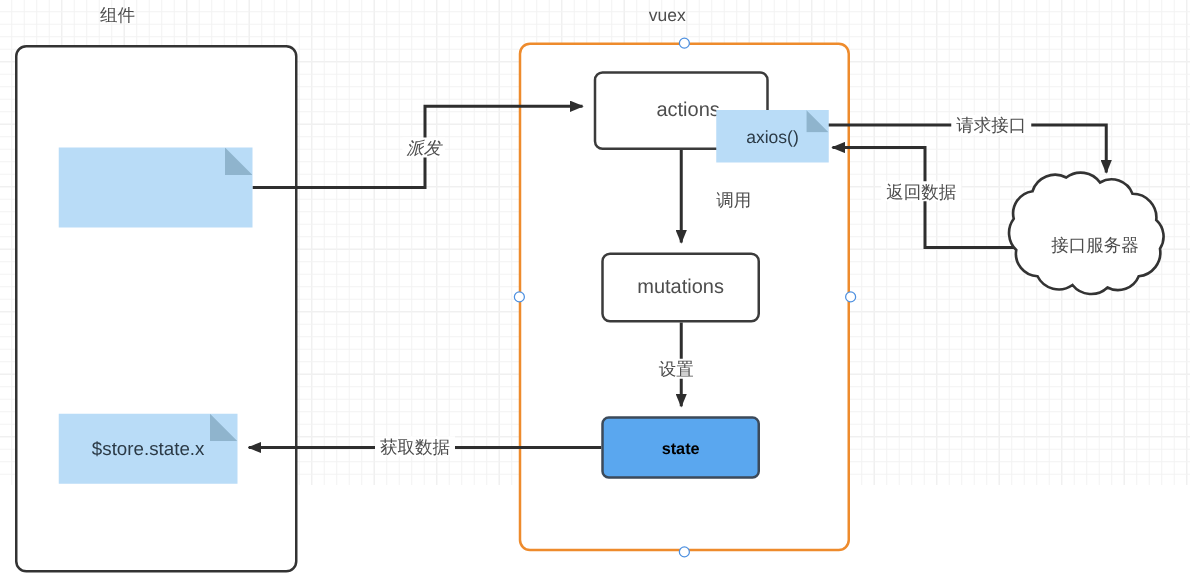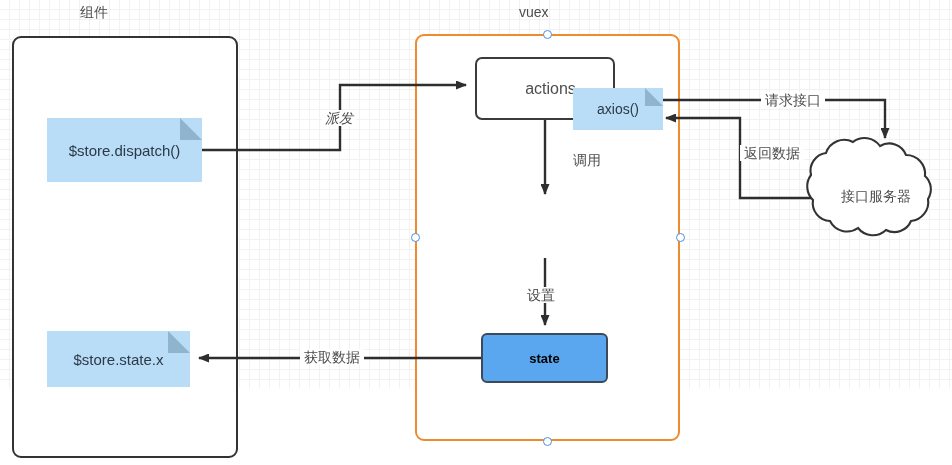--- a/index.html
+++ b/index.html
@@ -149,41 +149,43 @@
            a18,18 0 0 1 15,-22
            a19,19 0 0 1 27,-11 z"></path>
     </g>
   </svg>
 
   <div class="lbl" style="left:322px;top:110px;background:#ffffff;padding:0 3px;font-style:italic;">派发</div>
   <div class="lbl" style="left:524px;top:152px;background:#ffffff;padding:0 3px;margin-left:46px;">调用</div>
   <div class="lbl" style="left:524px;top:287px;background:#ffffff;padding:0 3px;">设置</div>
   <div class="lbl" style="left:300px;top:349px;background:#ffffff;padding:0 4px;">获取数据</div>
   <div class="lbl" style="left:761px;top:92px;background:#ffffff;padding:0 4px;">请求接口</div>
-  <div class="lbl" style="left:705px;top:145px;background:#ffffff;padding:0 4px;margin-left:35px;">返回数据</div>
+  <div class="lbl" style="left:705px;top:145px;background:#ffffff;padding:0 4px;">返回数据</div>
 
   <div class="lbl" style="left:841px;top:188px;font-size:14px;">接口服务器</div>
 
   <div class="note" id="dispatch-note">
     <span class="fold"></span>
-    <span class="body">$store.dispatch()</span>
   </div>
 
   <div class="note" id="statex-note">
     <span class="fold"></span>
     <span class="body">$store.state.x</span>
   </div>
 
   <div class="proc" id="actions-box">
     <span>actions</span>
   </div>
 
   <div class="note" id="axios-note">
     <span class="fold"></span>
     <span class="body">axios()</span>
   </div>
 
+  <div class="proc" id="mutations-box">
+    <span>mutations</span>
+  </div>
 
   <div class="proc" id="state-box">
     <span>state</span>
   </div>
 
 </div>
 
 </body></html>

